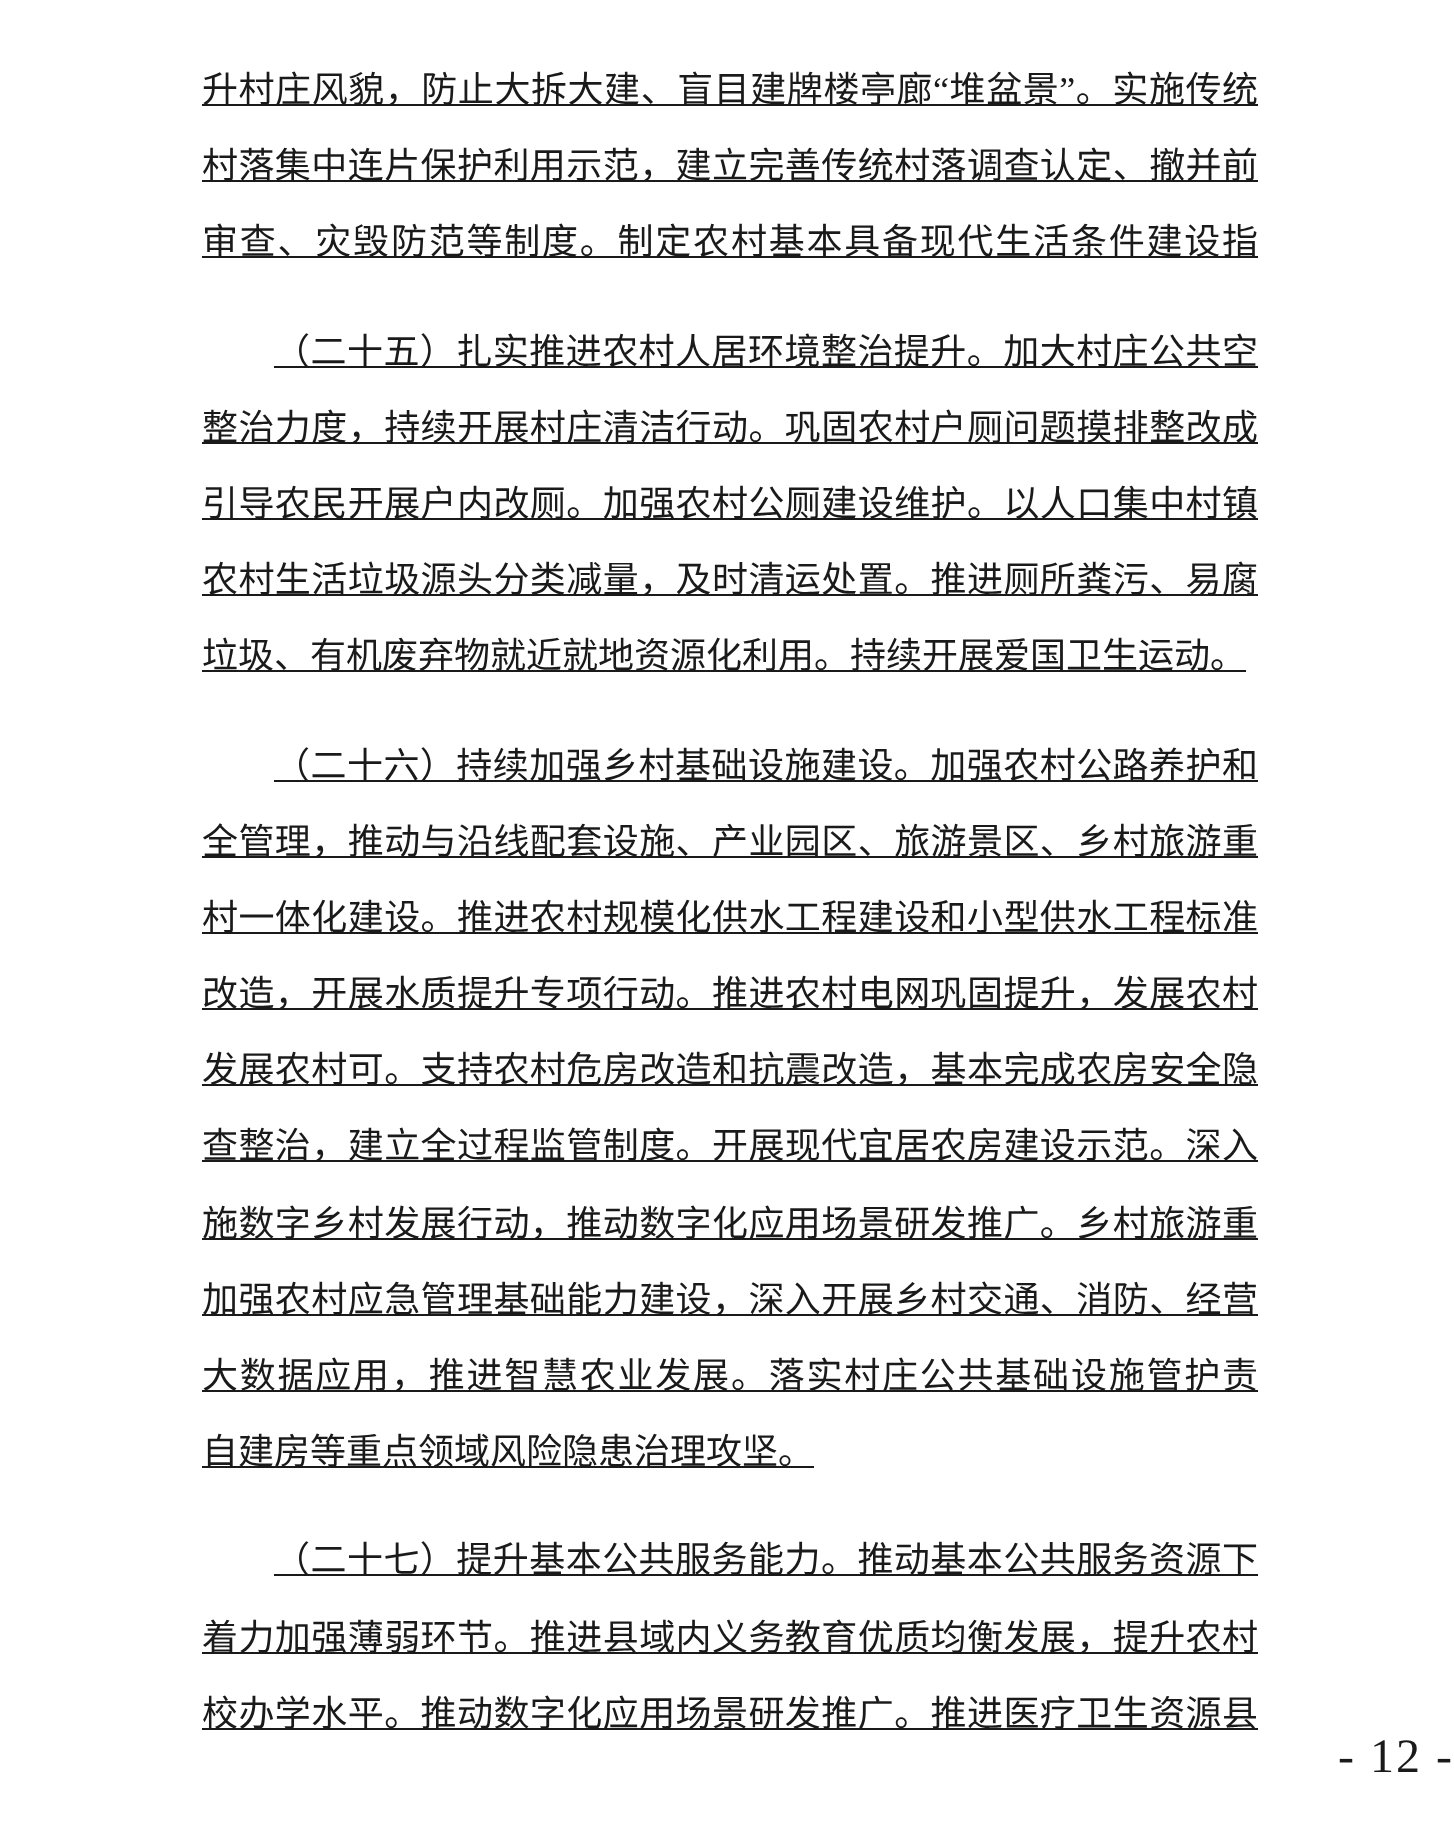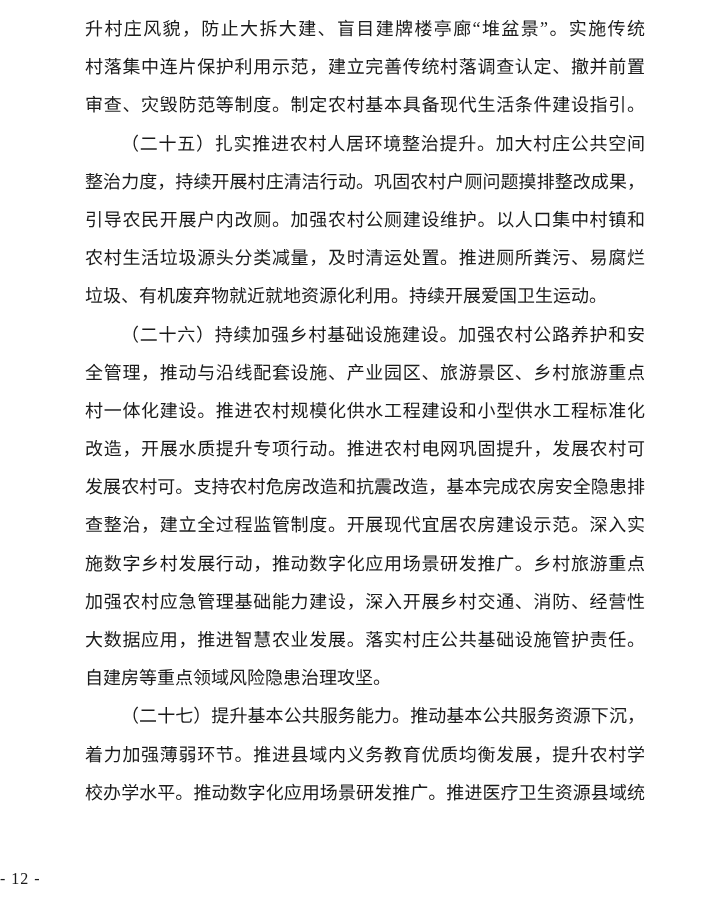--- a/index.html
+++ b/index.html
@@ -10,43 +10,43 @@
     background: #ffffff;
     overflow: hidden;
     font-family: "Liberation Serif", "DejaVu Serif", serif;
   }
   .content {
     position: absolute;
     left: 85px;
     top: 10px;
     width: 560px;
   }
-  .paragraph { margin: 0; padding: 0; }
+  .paragraph { margin: 16px; padding: 0; text-decoration: underline; }
   .line {
     height: 38.2px;
     line-height: 38.2px;
     font-size: 18px;
     color: #1a1a1a;
     white-space: normal;
     overflow: hidden;
   }
   .line.stretch {
     text-align: justify;
     text-align-last: justify;
   }
   .line.indent {
     text-indent: 36px;
   }
   .footer {
     position: absolute;
     top: 864px;
     left: 0;
     width: 100%;
-    text-align: left;
-    font-size: 16px;
+    text-align: right;
+    font-size: 24px;
     line-height: 30px;
     color: #1a1a1a;
     letter-spacing: 1px;
   }
 </style>
 </head>
 <body>
 
 <div class="page" style="background: rgb(255, 255, 255);">
   <div class="content" style="color: rgb(26, 26, 26);">

